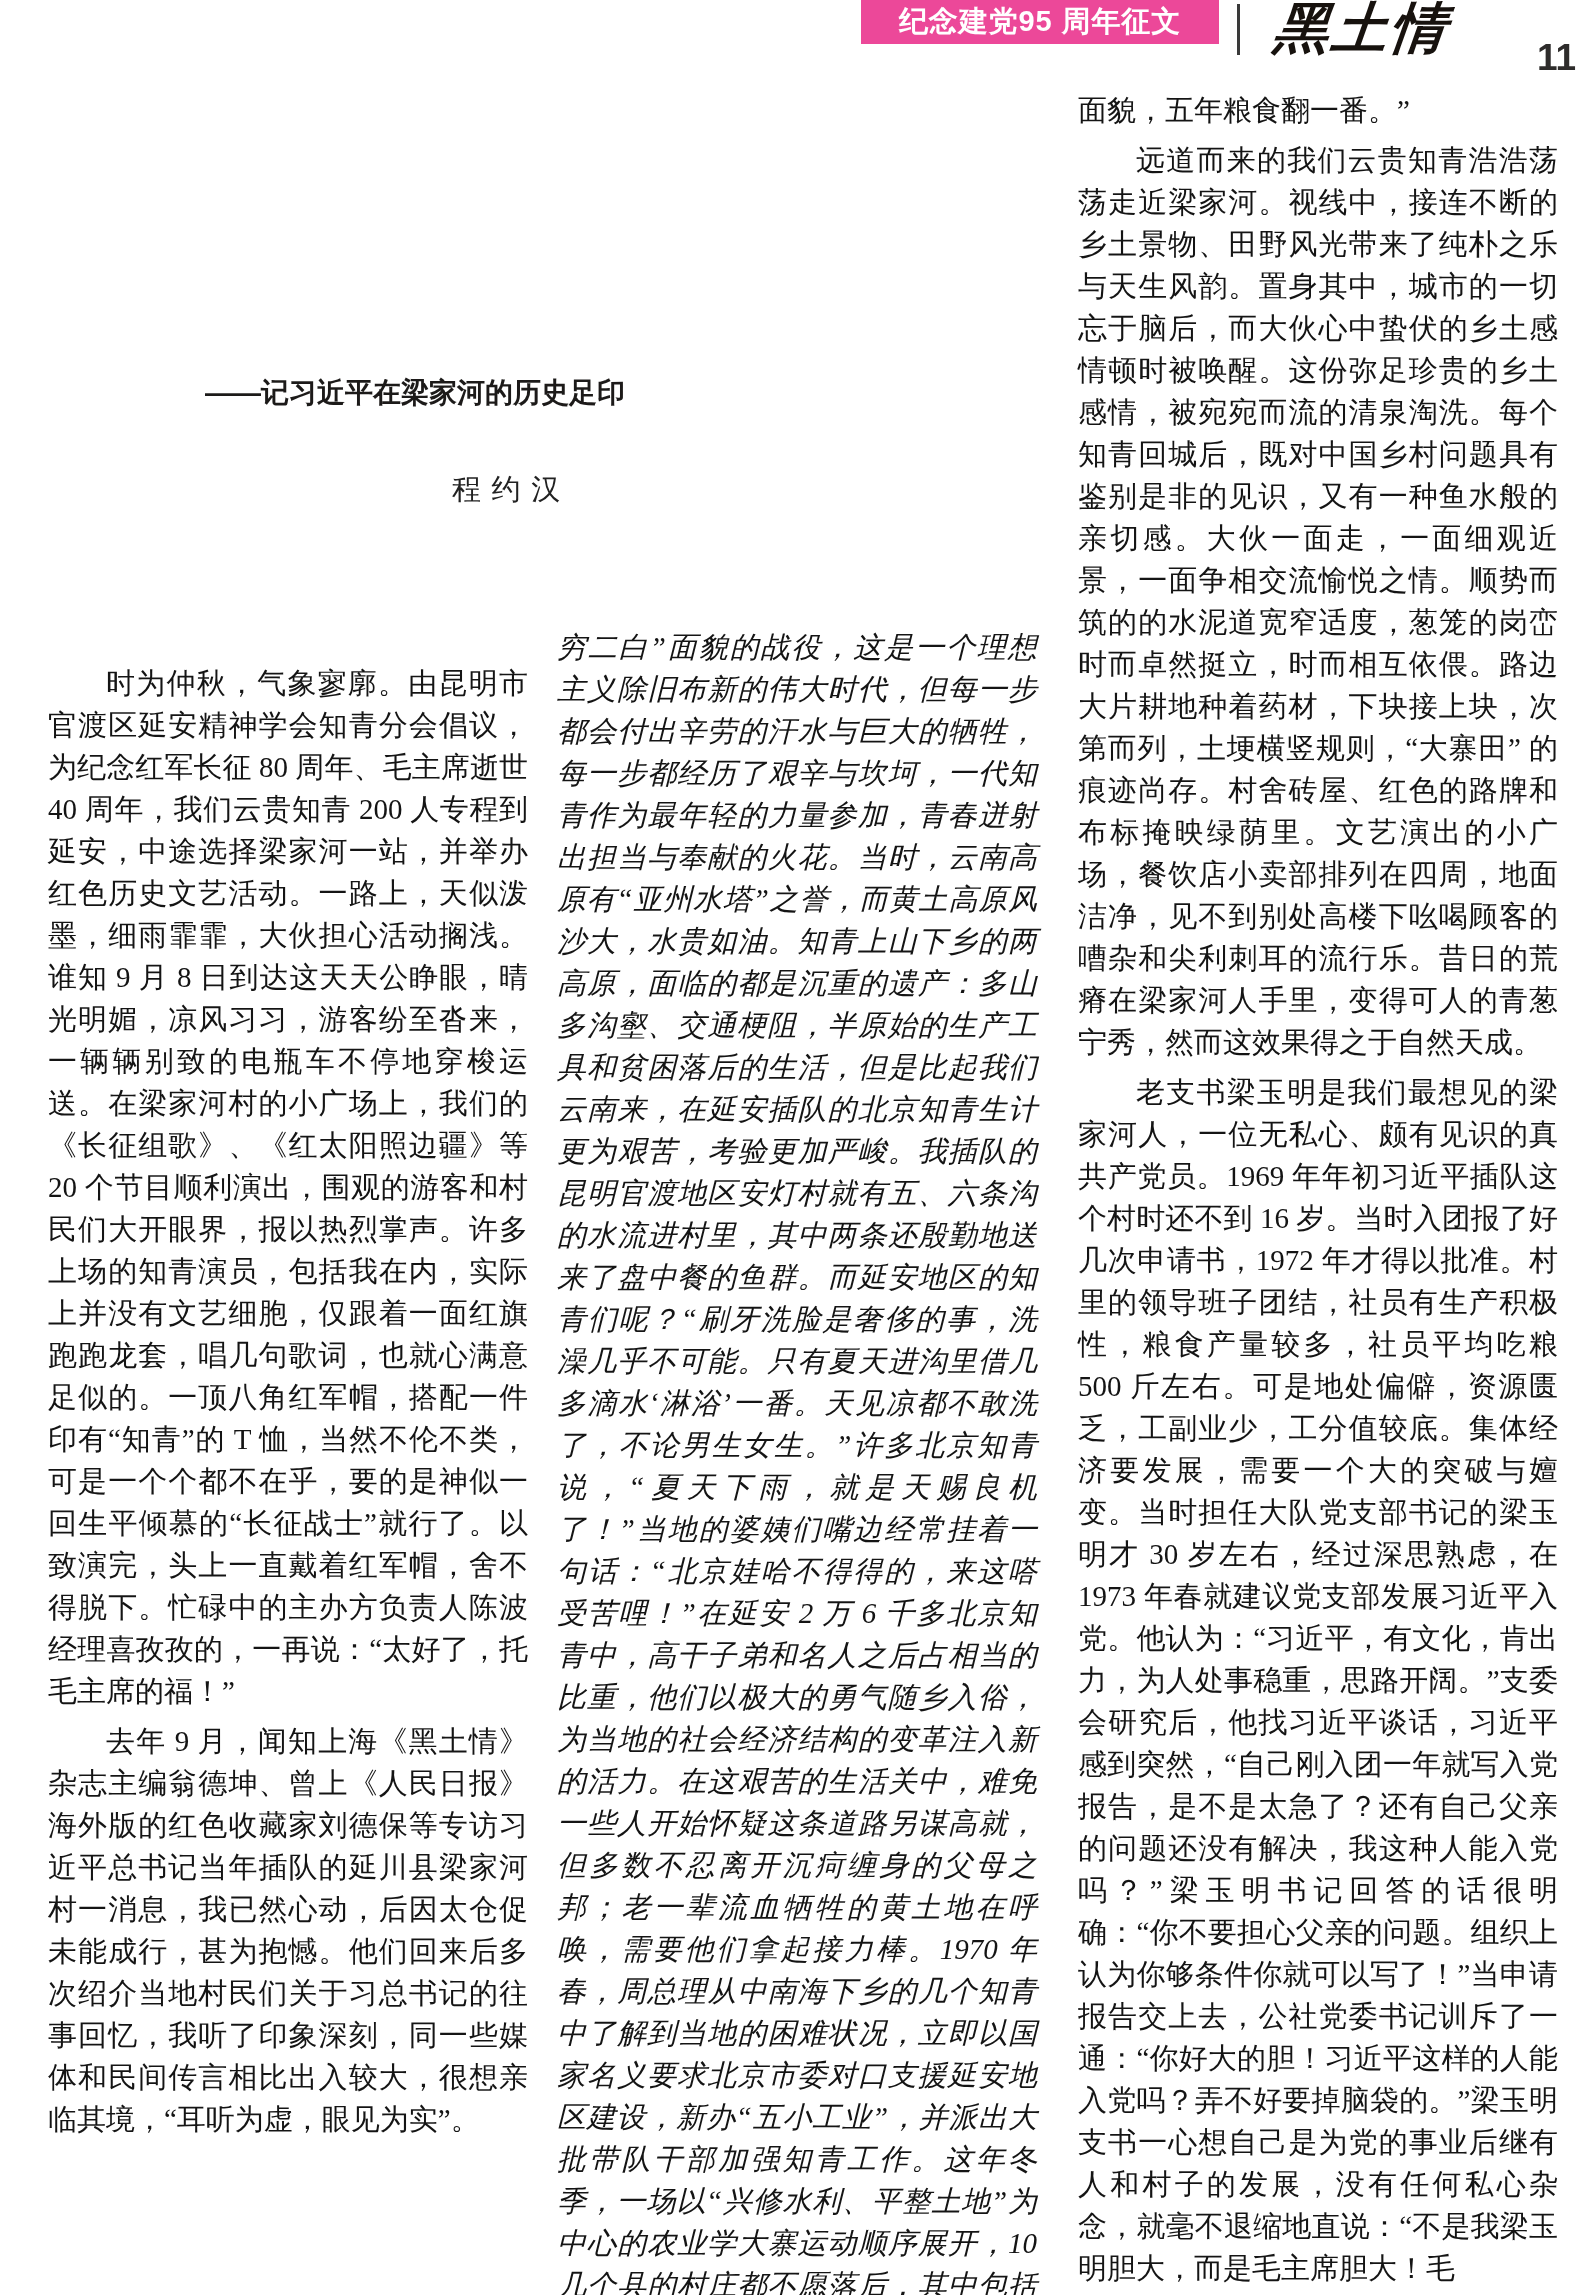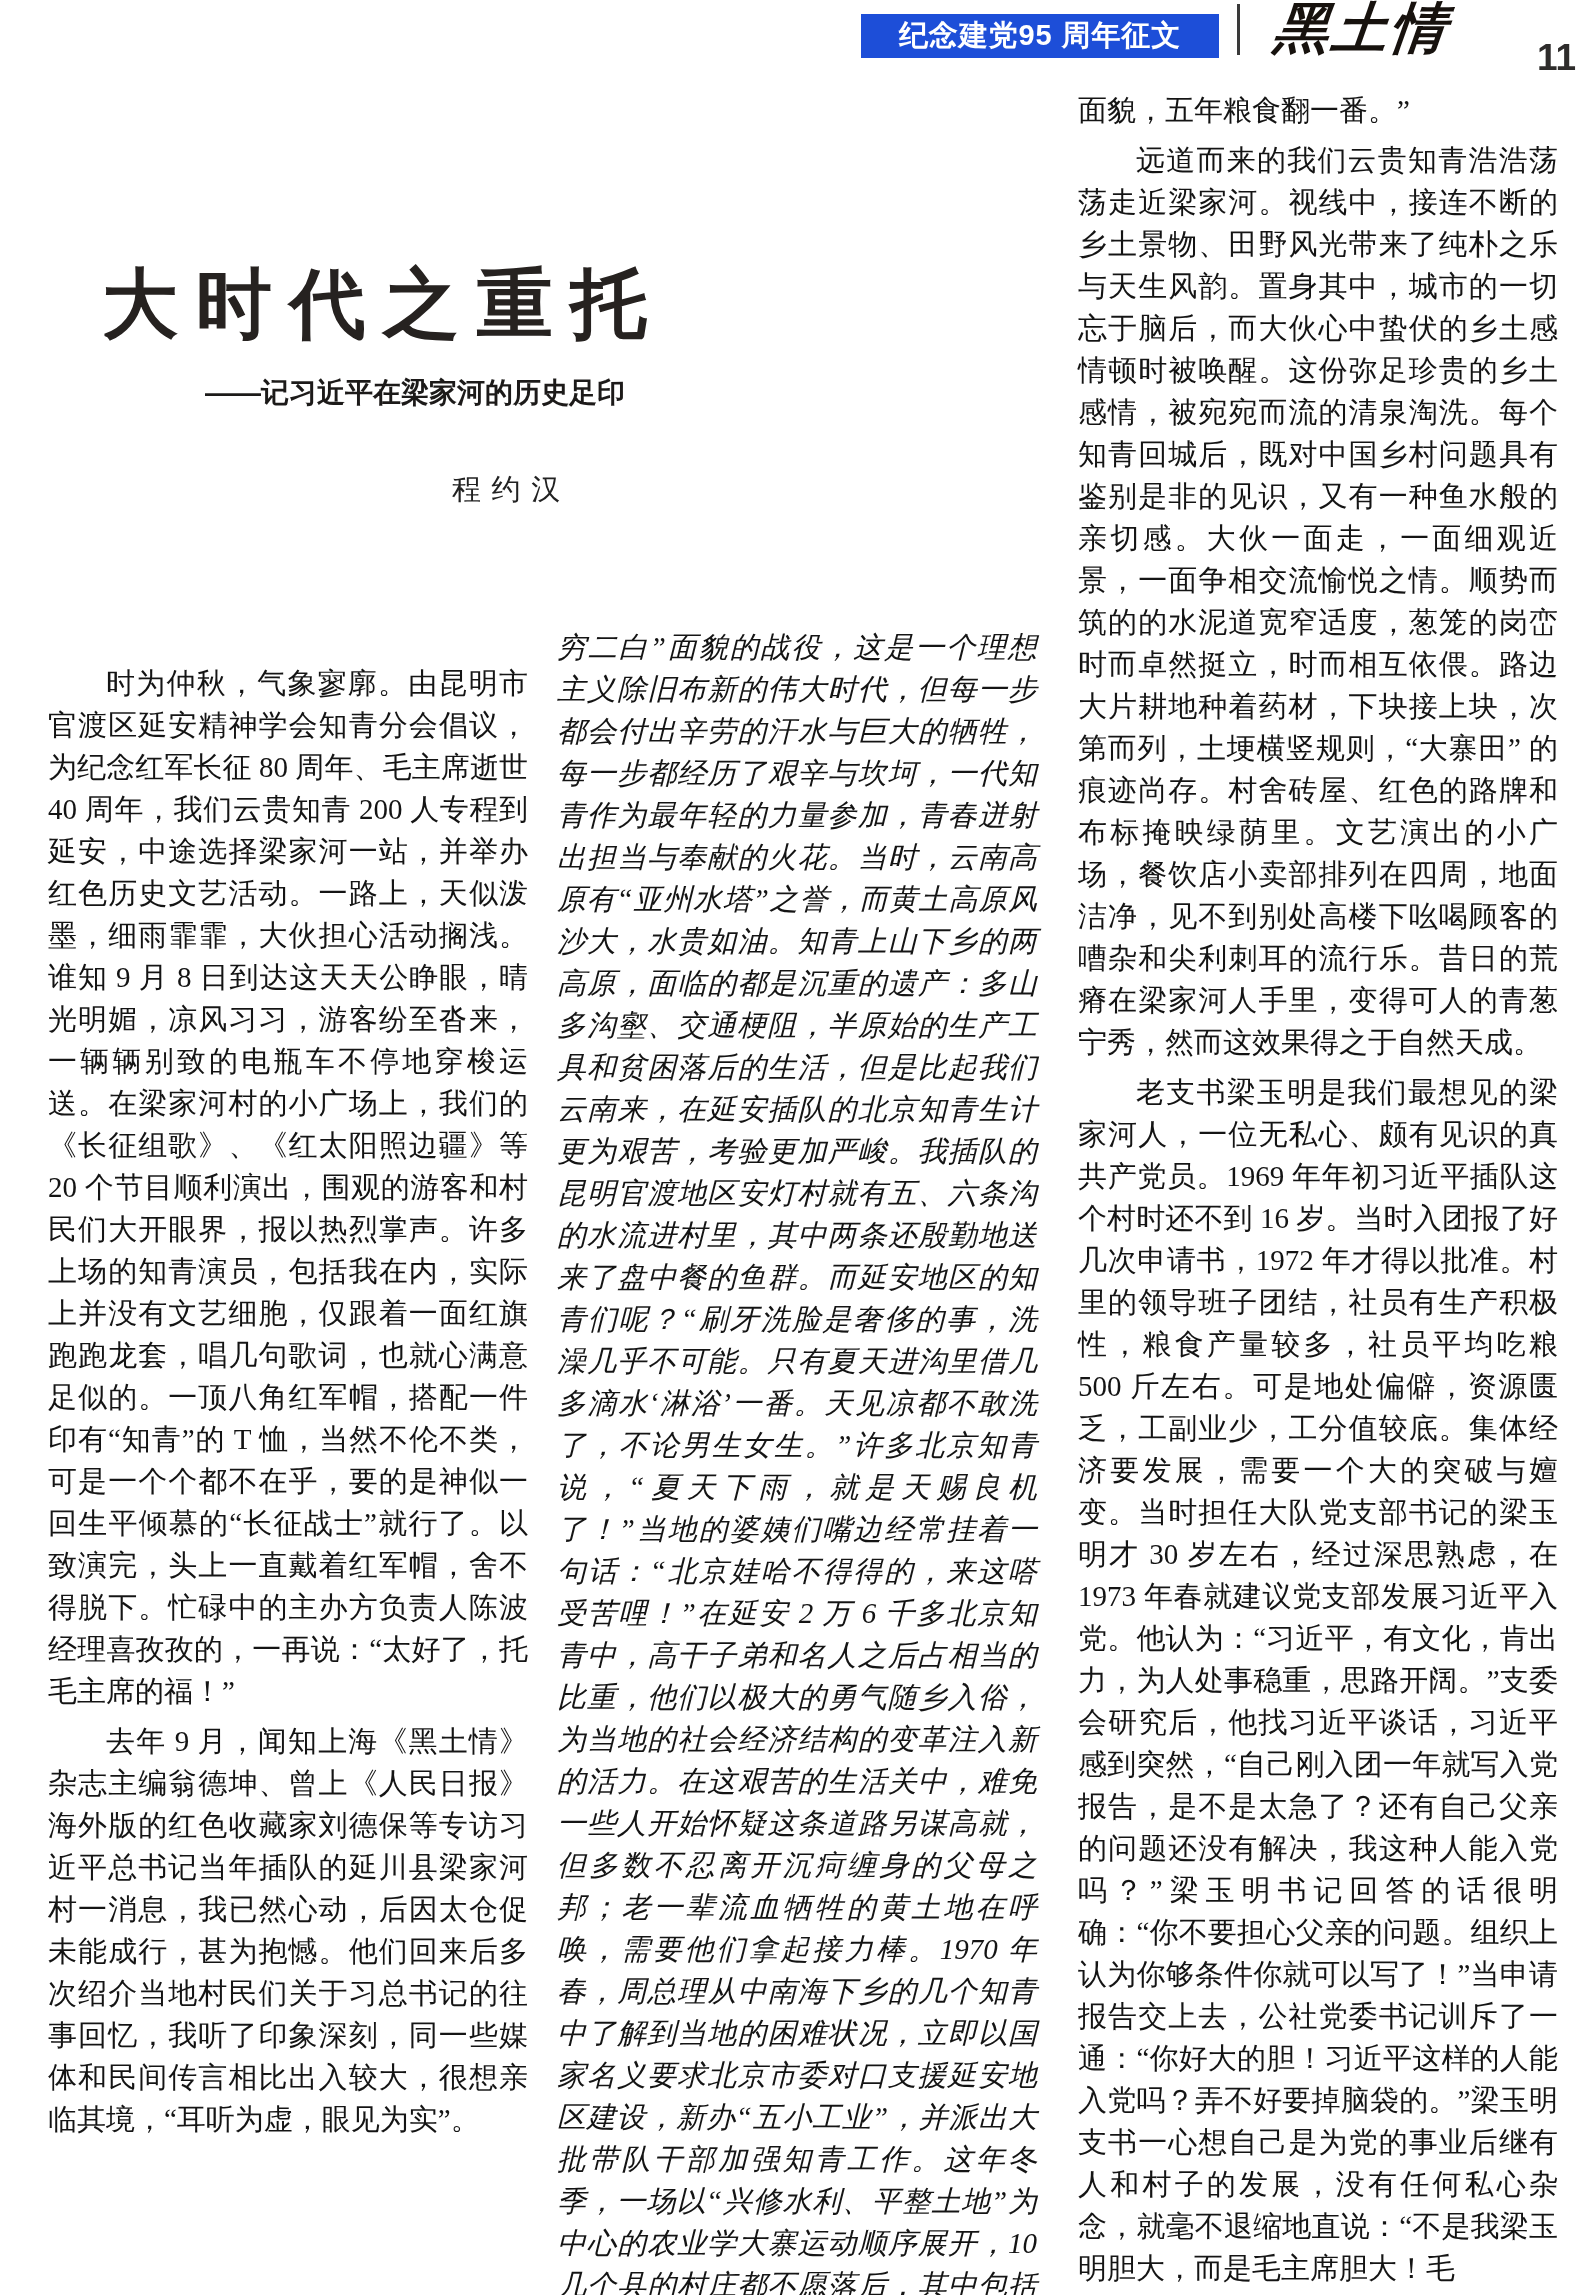--- a/index.html
+++ b/index.html
@@ -6,22 +6,22 @@
   #page{
     position:relative;
     width:1590px;height:2295px;
     background:#ffffff;
     overflow:hidden;
     font-family:"Liberation Serif","DejaVu Serif",serif;
     color:#111;
   }
   
   .banner{
-    position:absolute;left:861px;top:14px;width:358px;height:44px;
-    background:#1d4ed8;color:#ffffff;
+    position:absolute;left:861px;top:0;width:358px;height:44px;
+    background:#ec4899;color:#ffffff;
     display:flex;align-items:center;justify-content:center;
     font-family:"Liberation Sans","DejaVu Sans",sans-serif;
     font-weight:bold;font-size:29px;letter-spacing:0.9px;
   }
   .header-divider{
     position:absolute;left:1237px;top:4.4px;width:2.6px;height:51px;background:#3a3a3a;
   }
   .logo{
     position:absolute;left:1274px;top:-7px;width:203px;height:71px;
     font-family:"Liberation Serif","DejaVu Serif",serif;
@@ -66,21 +66,20 @@
 
 <div id="page">
 
   <div class="banner">
     <span>纪念建党95 周年征文</span>
   </div>
   <div class="header-divider"></div>
   <div class="logo">黑土情</div>
   <div class="page-num">11</div>
 
-  <div class="title">大时代之重托</div>
   <div class="subtitle">——记习近平在梁家河的历史足印</div>
   <div class="author">程约汉</div>
 
   <div class="col" id="col1">
     <p>时为仲秋，气象寥廓。由昆明市官渡区延安精神学会知青分会倡议，为纪念红军长征 80 周年、毛主席逝世 40 周年，我们云贵知青 200 人专程到延安，中途选择梁家河一站，并举办红色历史文艺活动。一路上，天似泼墨，细雨霏霏，大伙担心活动搁浅。谁知 9 月 8 日到达这天天公睁眼，晴光明媚，凉风习习，游客纷至沓来，一辆辆别致的电瓶车不停地穿梭运送。在梁家河村的小广场上，我们的《长征组歌》、《红太阳照边疆》等 20 个节目顺利演出，围观的游客和村民们大开眼界，报以热烈掌声。许多上场的知青演员，包括我在内，实际上并没有文艺细胞，仅跟着一面红旗跑跑龙套，唱几句歌词，也就心满意足似的。一顶八角红军帽，搭配一件印有“知青”的 T 恤，当然不伦不类，可是一个个都不在乎，要的是神似一回生平倾慕的“长征战士”就行了。以致演完，头上一直戴着红军帽，舍不得脱下。忙碌中的主办方负责人陈波经理喜孜孜的，一再说：“太好了，托毛主席的福！”</p>
     <p>去年 9 月，闻知上海《黑土情》杂志主编翁德坤、曾上《人民日报》海外版的红色收藏家刘德保等专访习近平总书记当年插队的延川县梁家河村一消息，我已然心动，后因太仓促未能成行，甚为抱憾。他们回来后多次绍介当地村民们关于习总书记的往事回忆，我听了印象深刻，同一些媒体和民间传言相比出入较大，很想亲临其境，“耳听为虚，眼见为实”。</p>
   </div>
 
   <div class="col" id="col2">
     <p class="cont">穷二白”面貌的战役，这是一个理想主义除旧布新的伟大时代，但每一步都会付出辛劳的汗水与巨大的牺牲，每一步都经历了艰辛与坎坷，一代知青作为最年轻的力量参加，青春迸射出担当与奉献的火花。当时，云南高原有“亚州水塔”之誉，而黄土高原风沙大，水贵如油。知青上山下乡的两高原，面临的都是沉重的遗产：多山多沟壑、交通梗阻，半原始的生产工具和贫困落后的生活，但是比起我们云南来，在延安插队的北京知青生计更为艰苦，考验更加严峻。我插队的昆明官渡地区安灯村就有五、六条沟的水流进村里，其中两条还殷勤地送来了盘中餐的鱼群。而延安地区的知青们呢？“刷牙洗脸是奢侈的事，洗澡几乎不可能。只有夏天进沟里借几多滴水‘淋浴’一番。天见凉都不敢洗了，不论男生女生。”许多北京知青说，“夏天下雨，就是天赐良机了！”当地的婆姨们嘴边经常挂着一句话：“北京娃哈不得得的，来这嗒受苦哩！”在延安 2 万 6 千多北京知青中，高干子弟和名人之后占相当的比重，他们以极大的勇气随乡入俗，为当地的社会经济结构的变革注入新的活力。在这艰苦的生活关中，难免一些人开始怀疑这条道路另谋高就，但多数不忍离开沉疴缠身的父母之邦；老一辈流血牺牲的黄土地在呼唤，需要他们拿起接力棒。1970 年春，周总理从中南海下乡的几个知青中了解到当地的困难状况，立即以国家名义要求北京市委对口支援延安地区建设，新办“五小工业”，并派出大批带队干部加强知青工作。这年冬季，一场以“兴修水利、平整土地”为中心的农业学大寨运动顺序展开，10 几个县的村庄都不愿落后，其中包括梁家河村，“三年变</p>

